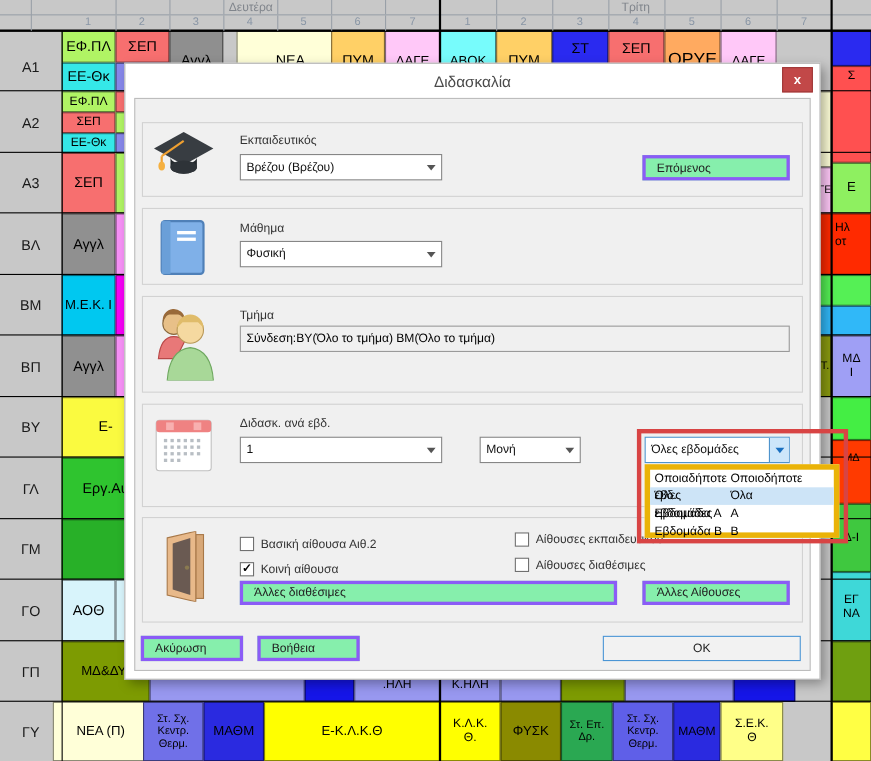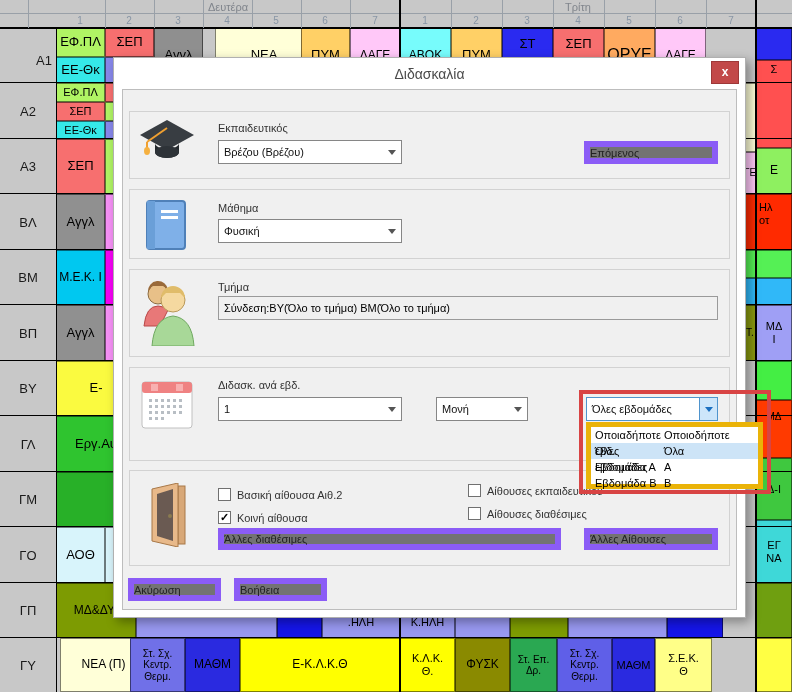--- a/index.html
+++ b/index.html
@@ -31,22 +31,22 @@
          display:flex;align-items:center;padding-left:5px;font-size:11px;color:#111;}
   .combo .tri{position:absolute;right:5px;top:50%;margin-top:-2px;width:0;height:0;
          border-left:4px solid transparent;border-right:4px solid transparent;border-top:5px solid #555;}
   .combo.open{border-color:#4f94cd;padding-right:18px;}
   .ddbtn{position:absolute;right:0;top:0;width:17px;height:100%;background:#cde6fa;
          border-left:1px solid #4f94cd;display:flex;align-items:center;justify-content:center;}
   .ddbtn .tri2{width:0;height:0;border-left:4px solid transparent;border-right:4px solid transparent;
          border-top:5px solid #1a6fc0;}
   .field{position:absolute;background:#f0f0f0;border:1px solid #9a9a9a;box-sizing:border-box;
          display:flex;align-items:center;padding-left:5px;font-size:11px;color:#000;}
-  .btn{position:absolute;background:#737373;border:6px solid #8b5cf6;box-sizing:border-box;
-       display:flex;align-items:center;padding-left:0;font-size:11px;color:#222;cursor:default;}
+  .btn{position:absolute;background:#86efac;border:3px solid #8b5cf6;box-sizing:border-box;
+       display:flex;align-items:center;padding-left:10px;font-size:11px;color:#222;cursor:default;}
   .btn.ok{justify-content:center;padding-left:0;border:1px solid #4a95d5;background:#f2f2f2;}
   .cb{position:absolute;width:13px;height:13px;background:#fff;border:1px solid #707070;
       box-sizing:border-box;font-size:11px;line-height:11px;text-align:center;color:#000;}
   .cb.on::after{content:"\2713";font-weight:bold;}
   .ddl{position:absolute;left:472px;top:364px;width:177px;height:67px;background:#fff;
        border:5px solid #eab308;z-index:60;box-sizing:border-box;}
   .ddl .row{display:flex;height:16px;line-height:16px;font-size:11px;color:#000;}
   .ddl .row.on{background:#cde4f7;}
   .ddl .c1{width:69px;padding-left:4px;}
   .ddl .c2{flex:1;}
@@ -67,21 +67,21 @@
       <div class="hdr-num" style="left: 276px;">5</div>
       <div class="hdr-num" style="left: 325px;">6</div>
       <div class="hdr-num" style="left: 375px;">7</div>
       <div class="hdr-num" style="left: 425px;">1</div>
       <div class="hdr-num" style="left: 476px;">2</div>
       <div class="hdr-num" style="left: 527px;">3</div>
       <div class="hdr-num" style="left: 578px;">4</div>
       <div class="hdr-num" style="left: 629px;">5</div>
       <div class="hdr-num" style="left: 680px;">6</div>
       <div class="hdr-num" style="left: 731px;">7</div>
-      <div class="rowlbl" style="top: 28px; height: 65px; margin-left: 16px;">Α1</div>
+      <div class="rowlbl" style="top: 28px; height: 65px;">Α1</div>
       <div class="rowlbl" style="top: 83px; height: 56px;">Α2</div>
       <div class="rowlbl" style="top: 139px; height: 55px;">Α3</div>
       <div class="rowlbl" style="top: 194px; height: 56px;">ΒΛ</div>
       <div class="rowlbl" style="top: 250px; height: 55px;">ΒΜ</div>
       <div class="rowlbl" style="top: 305px; height: 56px;">ΒΠ</div>
       <div class="rowlbl" style="top: 361px; height: 55px;">ΒΥ</div>
       <div class="rowlbl" style="top: 416px; height: 56px;">ΓΛ</div>
       <div class="rowlbl" style="top: 472px; height: 55px;">ΓΜ</div>
       <div class="rowlbl" style="top: 527px; height: 56px;">ΓΟ</div>
       <div class="rowlbl" style="top: 583px; height: 55px;">ΓΠ</div>
@@ -139,21 +139,21 @@
       <div class="tcell" style="left: 56px; top: 583px; width: 80px; height: 55px; background: rgb(125, 155, 2); font-size: 12px; border: 1px solid rgba(0, 0, 0, 0.5);">ΜΔ&amp;ΔΥΙ</div>
       <div class="tcell" style="left: 136px; top: 583px; width: 141px; height: 55px; background: rgb(152, 152, 240); font-size: 13px; border: 1px solid rgba(0, 0, 0, 0.5);"></div>
       <div class="tcell" style="left: 277px; top: 583px; width: 45px; height: 55px; background: rgb(21, 21, 232); font-size: 13px; border: 1px solid rgba(0, 0, 0, 0.5);"></div>
       <div class="tcell" style="left: 322px; top: 583px; width: 78px; height: 55px; background: rgb(152, 152, 240); font-size: 11px; border: 1px solid rgba(0, 0, 0, 0.5); align-items: flex-start; padding-top: 32px;">.ΗΛΗ</div>
       <div class="tcell" style="left: 400px; top: 583px; width: 55px; height: 55px; background: rgb(152, 152, 240); font-size: 11px; border: 1px solid rgba(0, 0, 0, 0.5); align-items: flex-start; padding-top: 32px;">Κ.ΗΛΗ</div>
       <div class="tcell" style="left: 455px; top: 583px; width: 55px; height: 55px; background: rgb(152, 152, 240); font-size: 13px; border: 1px solid rgba(0, 0, 0, 0.5);"></div>
       <div class="tcell" style="left: 510px; top: 583px; width: 58px; height: 55px; background: rgb(125, 155, 2); font-size: 13px; border: 1px solid rgba(0, 0, 0, 0.5);"></div>
       <div class="tcell" style="left: 568px; top: 583px; width: 99px; height: 55px; background: rgb(152, 152, 240); font-size: 13px; border: 1px solid rgba(0, 0, 0, 0.5);"></div>
       <div class="tcell" style="left: 667px; top: 583px; width: 56px; height: 55px; background: rgb(21, 21, 232); font-size: 13px; border: 1px solid rgba(0, 0, 0, 0.5);"></div>
       <div class="tcell" style="left: 756px; top: 583px; width: 36px; height: 55px; background: rgb(111, 159, 16); font-size: 13px; border: 1px solid rgba(0, 0, 0, 0.5);"></div>
-      <div class="tcell" style="left: 60px; top: 638px; width: 87px; height: 54px; background: rgb(255, 255, 216); font-size: 12px; border: 1px solid rgba(0, 0, 0, 0.5);">ΝΕΑ (Π)</div>
+      <div class="tcell" style="left: 48px; top: 638px; width: 87px; height: 54px; background: rgb(255, 255, 216); font-size: 12px; border: 1px solid rgba(0, 0, 0, 0.5);">ΝΕΑ (Π)</div>
       <div class="tcell" style="left: 130px; top: 638px; width: 55px; height: 54px; background: rgb(112, 112, 232); font-size: 10px; border: 1px solid rgba(0, 0, 0, 0.5);">Στ. Σχ.
 Κεντρ.
 Θερμ.</div>
       <div class="tcell" style="left: 185px; top: 638px; width: 55px; height: 54px; background: rgb(42, 42, 224); font-size: 12px; border: 1px solid rgba(0, 0, 0, 0.5);">ΜΑΘΜ</div>
       <div class="tcell" style="left: 240px; top: 638px; width: 160px; height: 54px; background: rgb(255, 255, 0); font-size: 12px; border: 1px solid rgba(0, 0, 0, 0.5);">Ε-Κ.Λ.Κ.Θ</div>
       <div class="tcell" style="left: 400px; top: 638px; width: 55px; height: 54px; background: rgb(255, 255, 0); font-size: 11px; border: 1px solid rgba(0, 0, 0, 0.5);">Κ.Λ.Κ.
 Θ.</div>
       <div class="tcell" style="left: 455px; top: 638px; width: 55px; height: 54px; background: rgb(138, 138, 0); font-size: 12px; border: 1px solid rgba(0, 0, 0, 0.5);">ΦΥΣΚ</div>
       <div class="tcell" style="left: 510px; top: 638px; width: 47px; height: 54px; background: rgb(42, 168, 82); font-size: 10px; border: 1px solid rgba(0, 0, 0, 0.5);">Στ. Επ.
 Δρ.</div>
@@ -343,14 +343,15 @@
     <div class="lbl" style="left:123px;top:454px;">Κοινή αίθουσα</div>
     <span class="cb" style="left:354px;top:426px;"></span>
     <div class="lbl" style="left:373px;top:427px;">Αίθουσες εκπαιδευτικού</div>
     <span class="cb" style="left:354px;top:449px;"></span>
     <div class="lbl" style="left:373px;top:450px;">Αίθουσες διαθέσιμες</div>
     <div class="btn" style="left:104px;top:470px;width:343px;height:22px;">Άλλες διαθέσιμες</div>
     <div class="btn" style="left:470px;top:470px;width:134px;height:22px;">Άλλες Αίθουσες</div>
 
     <div class="btn" style="left:14px;top:520px;width:93px;height:23px;">Ακύρωση</div>
     <div class="btn" style="left:120px;top:520px;width:93px;height:23px;">Βοήθεια</div>
+    <div class="btn ok" style="left:434px;top:520px;width:180px;height:23px;">OK</div>
   </div>
 </div>
 
 </body></html>

